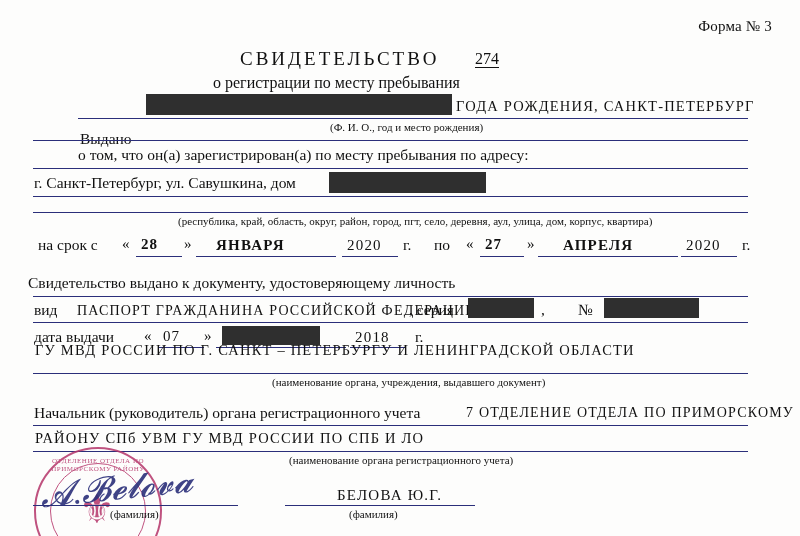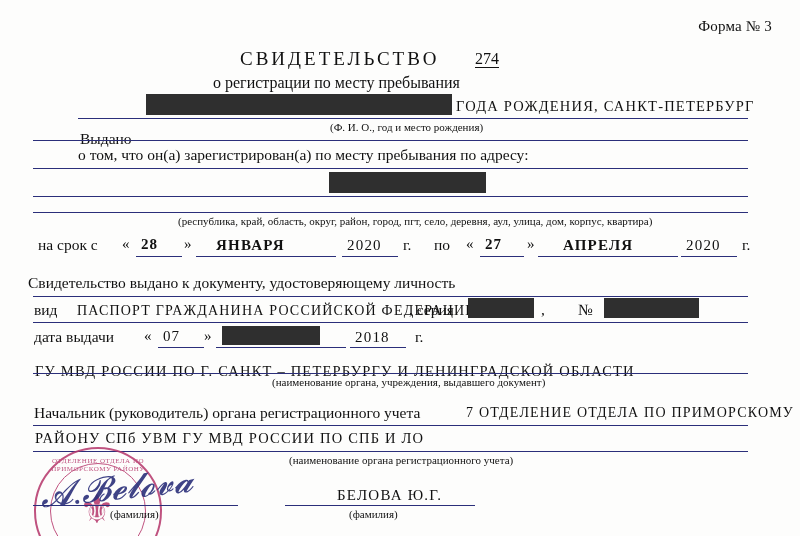--- a/index.html
+++ b/index.html
@@ -157,20 +157,21 @@
   <div class="redact" style="top:94px; left:146px; width:306px; height:21px;"></div>
   <div class="val val-sp" style="top:98px; left:456px; font-size:14.5px;">ГОДА РОЖДЕНИЯ, САНКТ-ПЕТЕРБУРГ</div>
   <div class="rule" style="top:118px; left:78px; width:670px;"></div>
   <div class="caption" style="top:121px; left:330px;">(Ф. И. О., год и место рождения)</div>
 
   <div class="rule" style="top:140px; left:33px; width:715px;"></div>
 
   <div class="lbl" style="top:146px; left:34px;margin-left:44px;">о том, что он(а) зарегистрирован(а) по месту пребывания по адресу:</div>
   <div class="rule" style="top:168px; left:33px; width:715px;"></div>
 
+  <div class="lbl" style="top:174px; left:34px;">г. Санкт-Петербург, ул. Савушкина, дом</div>
   <div class="redact" style="top:172px; left:329px; width:157px; height:21px;"></div>
   <div class="rule" style="top:196px; left:33px; width:715px;"></div>
   <div class="rule" style="top:212px; left:33px; width:715px;"></div>
   <div class="caption" style="top:215px; left:178px;">(республика, край, область, округ, район, город, пгт, село, деревня, аул, улица, дом, корпус, квартира)</div>
 
   <div class="lbl" style="top:236px; left:38px;text-align:right;">на срок с</div>
   <div class="lbl quote" style="top:236px; left:122px;">«</div>
   <div class="val bold-ish" style="top:236px; left:141px; letter-spacing:1px;">28</div>
   <div class="lbl quote" style="top:236px; left:184px;">»</div>
   <div class="val val-sp bold-ish" style="top:237px; left:216px;">ЯНВАРЯ</div>
@@ -207,21 +208,21 @@
   <div class="lbl quote" style="top:328px; left:144px;">«</div>
   <div class="val" style="top:328px; left:163px; letter-spacing:1px;">07</div>
   <div class="lbl quote" style="top:328px; left:204px;">»</div>
   <div class="redact" style="top:326px; left:222px; width:98px; height:19px;"></div>
   <div class="val val-sp" style="top:329px; left:355px;">2018</div>
   <div class="lbl" style="top:328px; left:415px;">г.</div>
   <div class="rule" style="top:347px; left:158px; width:46px;"></div>
   <div class="rule" style="top:347px; left:216px; width:130px;"></div>
   <div class="rule" style="top:347px; left:350px; width:56px;"></div>
 
-  <div class="val val-sp" style="top:363px; left:35px; font-size:14.5px;">ГУ  МВД  РОССИИ  ПО  Г. САНКТ – ПЕТЕРБУРГУ  И  ЛЕНИНГРАДСКОЙ ОБЛАСТИ</div>
+  <div class="val val-sp" style="top:342px; left:35px; font-size:14.5px;">ГУ  МВД  РОССИИ  ПО  Г. САНКТ – ПЕТЕРБУРГУ  И  ЛЕНИНГРАДСКОЙ ОБЛАСТИ</div>
   <div class="rule" style="top:373px; left:33px; width:715px;"></div>
   <div class="caption" style="top:376px; left:272px;">(наименование органа, учреждения, выдавшего документ)</div>
 
   <div class="lbl" style="top:404px; left:34px;">Начальник (руководитель) органа регистрационного учета</div>
   <div class="val val-sp" style="top:405px; left:466px; font-size:14px;">7 ОТДЕЛЕНИЕ ОТДЕЛА  ПО ПРИМОРСКОМУ</div>
   <div class="rule" style="top:425px; left:33px; width:715px;"></div>
 
   <div class="val val-sp" style="top:430px; left:35px; font-size:14.5px;">РАЙОНУ  СПб УВМ  ГУ  МВД  РОССИИ  ПО  СПБ  И  ЛО</div>
   <div class="rule" style="top:451px; left:33px; width:715px;"></div>
   <div class="caption" style="top:454px; left:289px;">(наименование органа регистрационного учета)</div>

